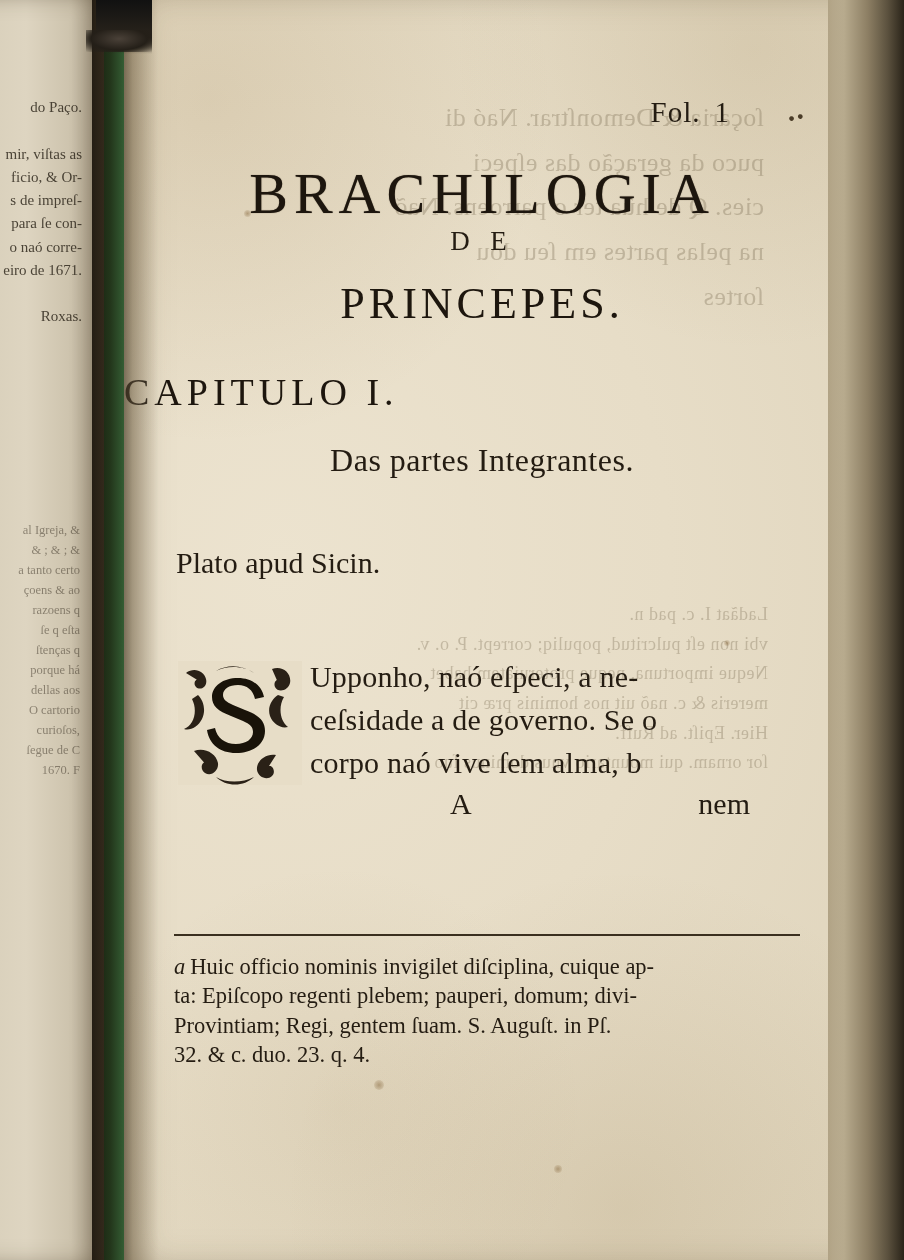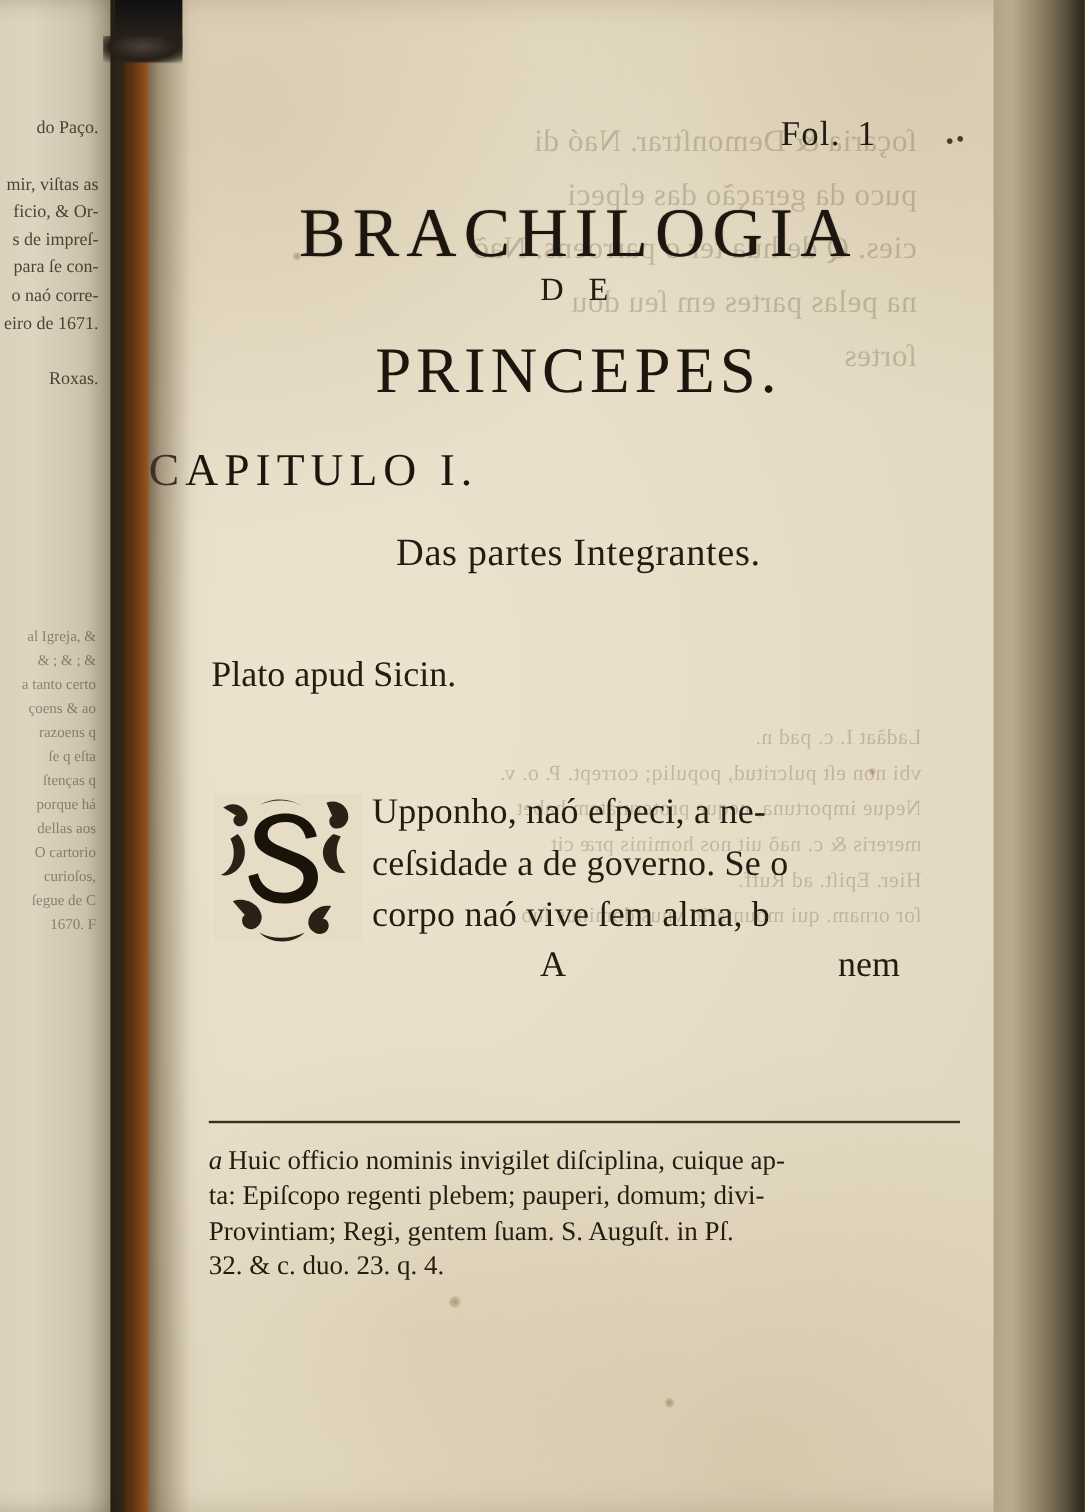--- a/index.html
+++ b/index.html
@@ -11,21 +11,21 @@
     width: 904px;
     height: 1260px;
     overflow: hidden;
     font-family: "Liberation Serif", serif;
   }
 
   #book {
     position: relative;
     width: 904px;
     height: 1260px;
-    background: #f97316;
+    background: #15803d;
     overflow: hidden;
   }
 
   
   .page-left {
     position: absolute;
     left: -46px;
     top: 0;
     width: 150px;
     height: 1260px;
@@ -202,21 +202,21 @@
     top: 226px;
     text-align: center;
     font-size: 27px;
     letter-spacing: 7px;
   }
   .subtitle-main {
     position: absolute;
     left: 0; right: 0;
     top: 278px;
     text-align: center;
-    font-size: 54px;
+    font-size: 44px;
     letter-spacing: 4px;
     color: #1d160e;
   }
   .chapter {
     position: absolute;
     left: 0; right: 0;
     top: 370px;
     text-align: left;
     font-size: 38px;
     letter-spacing: 5px;

